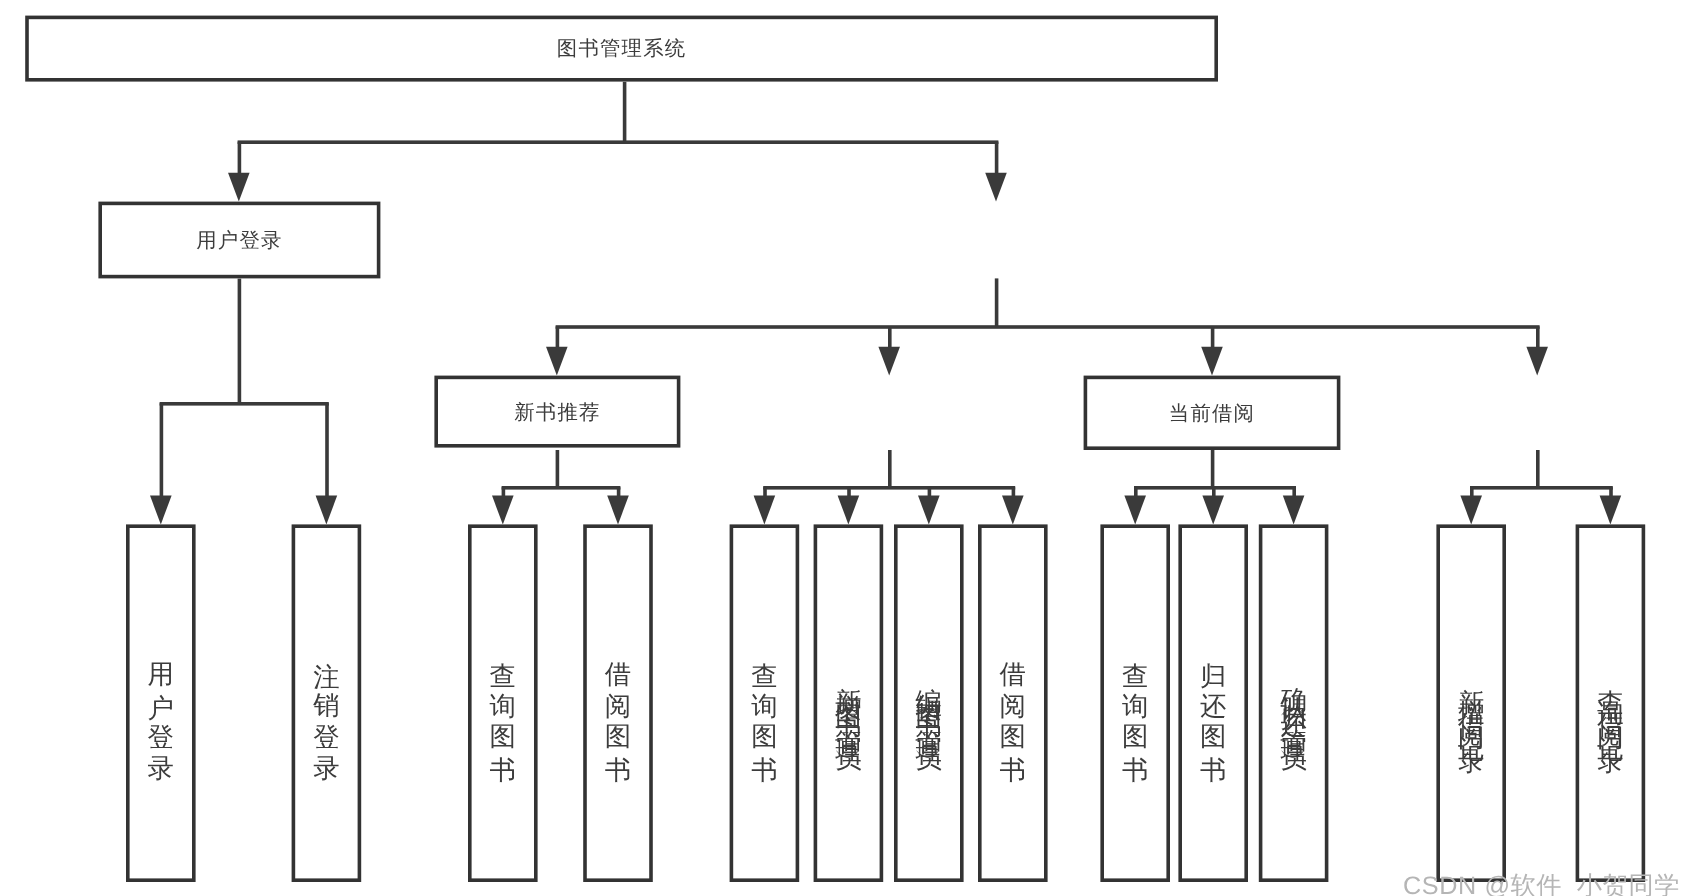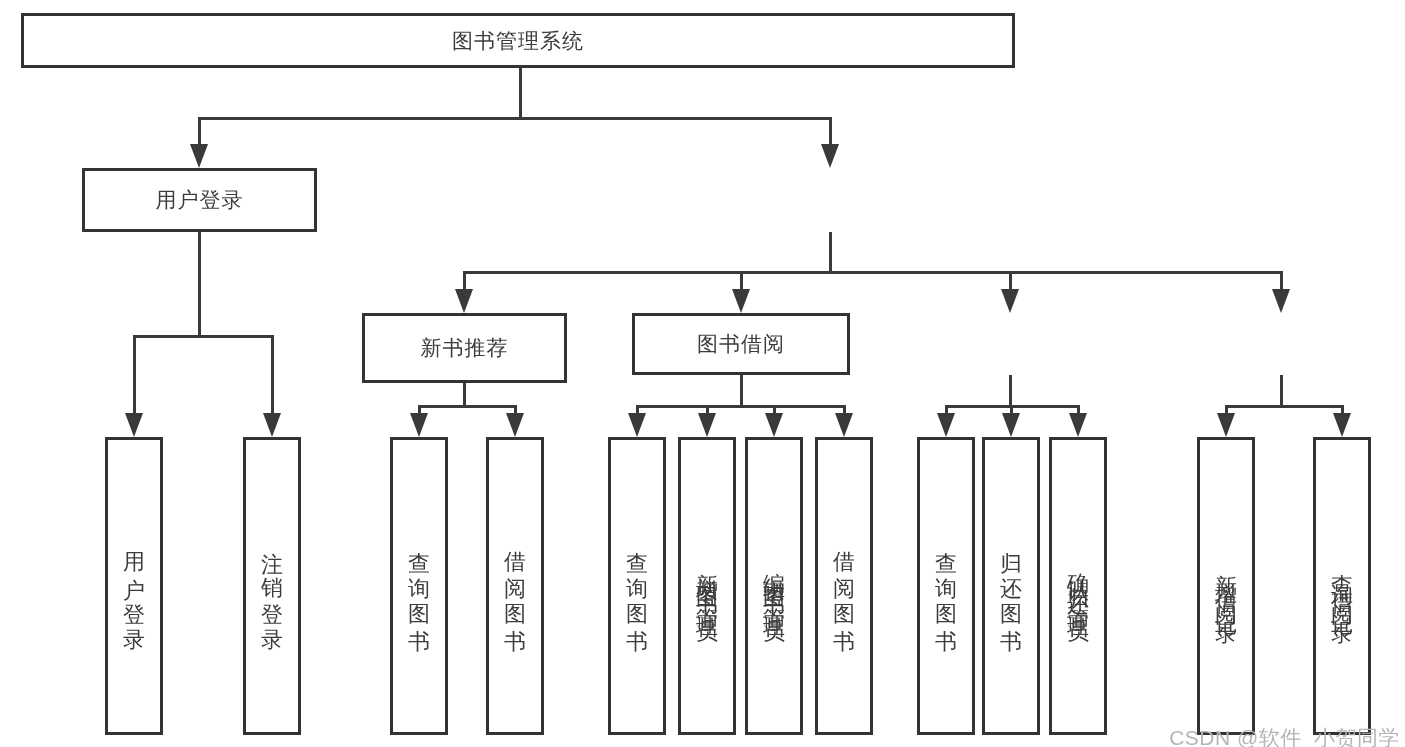--- a/index.html
+++ b/index.html
@@ -12,21 +12,21 @@
   }
   .node{
     position:absolute;
     box-sizing:border-box;
     border:3px solid #333333;
     background:#ffffff;
     color:#3c3c3c;
     display:flex;
     align-items:center;
     justify-content:center;
-    font-size:21px;
+    font-size:17px;
     letter-spacing:1px;
     z-index:2;
     text-align:center;
   }
   .leaf{
     display:block;
     writing-mode:vertical-rl;
     text-orientation:mixed;
     text-align:center;
     line-height:52px;
@@ -59,22 +59,22 @@
 </style>
 </head>
 <body>
 
 <div class="canvas">
 
   <div class="node" style="left:21px;top:13px;width:994px;height:55px">图书管理系统</div>
 
   <div class="node" style="left:82px;top:168px;width:235px;height:64px">用户登录</div>
 
-  <div class="node" style="left:362px;top:313px;width:205px;height:70px">新书推荐</div>
-  <div class="node" style="left:632px;top:313px;width:218px;height:62px">图书借阅</div>
+  <div class="node" style="left:362px;top:313px;width:205px;height:60px">新书推荐</div>
+  <div class="node" style="left:903px;top:313px;width:214px;height:62px">当前借阅</div>
 
   <div class="node leaf" style="left: 105px; top: 437px; width: 58px; height: 298px; letter-spacing: 26px;">用户登录</div>
   <div class="node leaf" style="left: 243px; top: 437px; width: 58px; height: 298px; letter-spacing: 26px;">注销登录</div>
 
   <div class="node leaf" style="left: 390px; top: 437px; width: 58px; height: 298px; letter-spacing: 26px;">查询图书</div>
   <div class="node leaf" style="left: 486px; top: 437px; width: 58px; height: 298px; letter-spacing: 26px;">借阅图书</div>
 
   <div class="node leaf" style="left: 608px; top: 437px; width: 58px; height: 298px; letter-spacing: 26px;">查询图书</div>
   <div class="node leaf" style="left: 678px; top: 437px; width: 58px; height: 298px; letter-spacing: 7px;">新增图书（管理员）</div>
   <div class="node leaf" style="left: 745px; top: 437px; width: 58px; height: 298px; letter-spacing: 7px;">编辑图书（管理员）</div>

